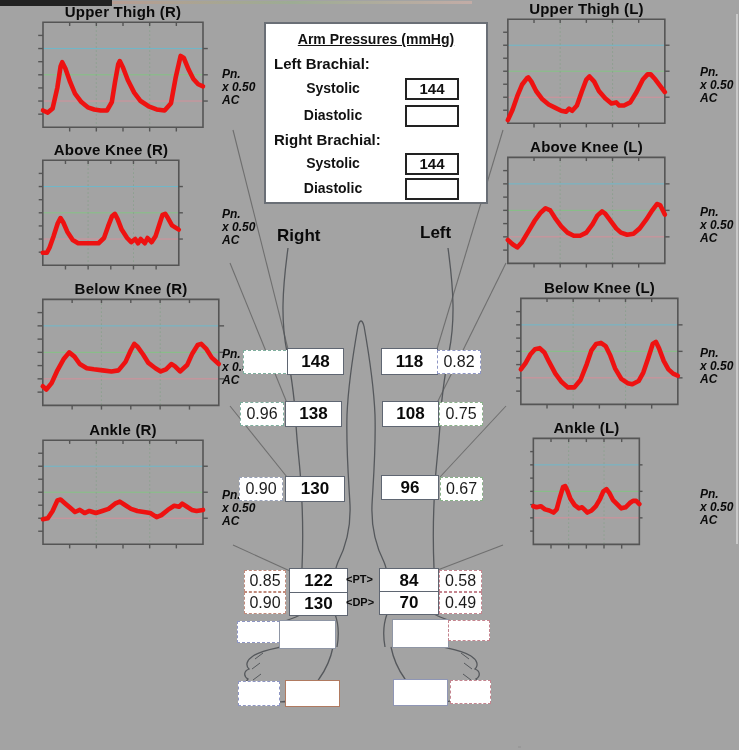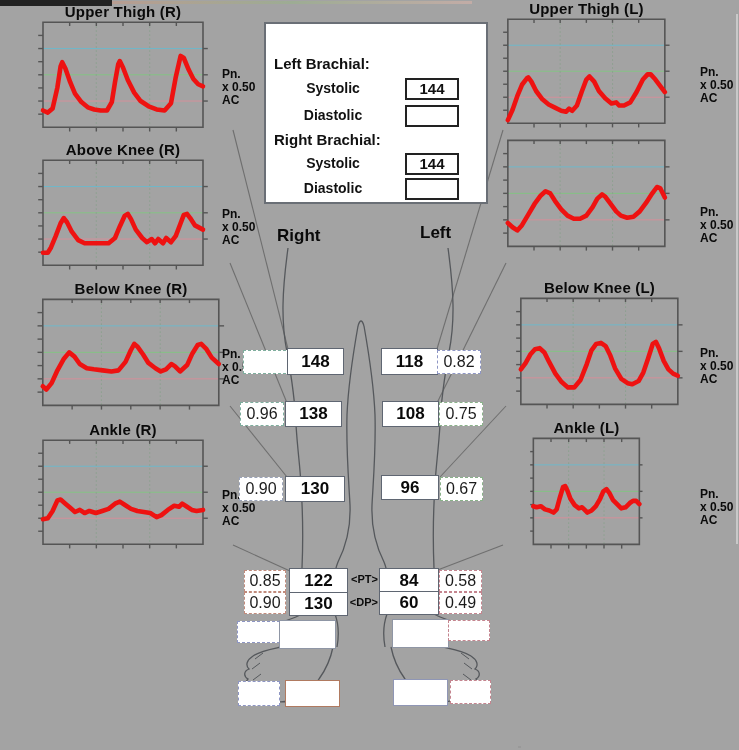--- a/index.html
+++ b/index.html
@@ -4,36 +4,36 @@
 <style>
   html,body{margin:0;padding:0;background:#e8e8e8;}
   .page{position:relative;width:739px;height:750px;background:#a3a3a3;overflow:hidden;
         font-family:"Liberation Sans","DejaVu Sans",sans-serif;color:#111;}
   .abs{position:absolute;}
   
   .chart{position:absolute;z-index:2;}
   .ctitle{font-weight:700;font-size:15px;text-align:center;letter-spacing:.2px;color:#0a0a0a;}
   .plot{position:relative;margin-top:2px;}
   .plot svg{position:absolute;left:-5%;top:-6%;width:110%;height:112%;overflow:visible;}
-  .gain{position:absolute;z-index:2;font-weight:700;font-size:12px;line-height:13px;color:#0a0a0a;white-space:nowrap;}
+  .gain{position:absolute;z-index:2;font-weight:700;font-size:12px;line-height:13px;color:#0a0a0a;white-space:nowrap;font-style:italic;}
   
   .arm-panel{position:absolute;left:264px;top:22px;width:220px;height:178px;border:2px solid #6a6f76;z-index:2;background:#fff;}
   .arm-title{position:absolute;left:0;right:0;top:7px;text-align:center;font-weight:700;font-size:14px;text-decoration:underline;}
   .arm-head{position:absolute;left:8px;font-weight:700;font-size:15px;}
   .arm-lab{position:absolute;width:130px;text-align:center;font-weight:700;font-size:14px;}
   .arm-input{position:absolute;left:139px;width:50px;height:18px;border:2px solid #222;
              font-weight:700;font-size:15px;text-align:center;line-height:18px;background:#fff;}
   
   .pbox{position:absolute;z-index:3;background:#fff;border:1.4px solid #5f6672;display:flex;align-items:center;justify-content:center;
         font-weight:700;font-size:17px;color:#0a0a0a;}
   .ibox{position:absolute;z-index:3;background:#fff;border:1.6px dashed #95a0b5;display:flex;align-items:center;justify-content:center;
         font-weight:400;font-size:16px;color:#1b1b1b;}
   .ebox{position:absolute;z-index:3;background:#fff;border:1.4px solid #8f96a5;}
   .edash{position:absolute;z-index:3;background:#fff;border:1.6px dashed #95a0b5;}
-  .marker{position:absolute;z-index:3;font-weight:700;font-size:11px;text-align:right;color:#0a0a0a;}
+  .marker{position:absolute;z-index:3;font-weight:700;font-size:11px;text-align:left;color:#0a0a0a;}
   .side-label{position:absolute;z-index:2;font-weight:700;font-size:17px;color:#0a0a0a;}
   .overlay{position:absolute;left:0;top:0;z-index:1;pointer-events:none;}
 </style>
 </head>
 <body>
 
 <div class="page">
 
   <div class="abs" style="left:0;top:0;width:112px;height:6px;background:#222;"></div>
   <div class="abs" style="left:112px;top:1px;width:360px;height:3px;background:linear-gradient(90deg,#c09a8a,#9ab08d,#d0b0a8);opacity:.7;"></div>
@@ -67,21 +67,21 @@
           <line x1="66.66666666666667" y1="0" x2="66.66666666666667" y2="3.5" stroke="#555555" stroke-width="1.4" vector-effect="non-scaling-stroke"></line>
           <line x1="83.33333333333333" y1="100" x2="83.33333333333333" y2="104" stroke="#555555" stroke-width="1.4" vector-effect="non-scaling-stroke"></line>
           <line x1="83.33333333333333" y1="0" x2="83.33333333333333" y2="3.5" stroke="#555555" stroke-width="1.4" vector-effect="non-scaling-stroke"></line>
           <line x1="100" y1="25" x2="103" y2="25" stroke="#555555" stroke-width="1.4" vector-effect="non-scaling-stroke"></line>
           <line x1="100" y1="50" x2="103" y2="50" stroke="#555555" stroke-width="1.4" vector-effect="non-scaling-stroke"></line>
           <line x1="100" y1="75" x2="103" y2="75" stroke="#555555" stroke-width="1.4" vector-effect="non-scaling-stroke"></line>
           <polyline points="0,84 3,86 6,82 9,62 11,42 12,38 14,44 17,57 20,68 24,76 28,81 32,83 36,84 40,84 43,76 45,57 47,40 48,37 50,43 53,55 57,67 61,75 66,80 71,83 76,84 80,77 83,52 86,32 88,34 91,45 94,54 97,59 100,61" fill="none" stroke="#ee1211" stroke-width="4.6" stroke-linecap="round" stroke-linejoin="round" vector-effect="non-scaling-stroke"></polyline>
         </svg>
       </div>
   </div>
-  <div class="chart" style="left:43px;top:141px;width:160px;">
+  <div class="chart" style="left:43px;top:141px;width:136px;">
     <div class="ctitle">Above Knee (R)</div>
     <div class="plot" style="height:105px;">
         <svg viewBox="-5 -6 110 112" preserveAspectRatio="none">
           <line x1="0" y1="25" x2="100" y2="25" stroke="#6fb7c9" stroke-width="1" vector-effect="non-scaling-stroke"></line>
           <line x1="0" y1="50" x2="100" y2="50" stroke="#85c285" stroke-width="1" vector-effect="non-scaling-stroke"></line>
           <line x1="0" y1="75" x2="100" y2="75" stroke="#d4909b" stroke-width="1" vector-effect="non-scaling-stroke"></line>
           <line x1="33.3" y1="0" x2="33.3" y2="100" stroke="#8aa08d" stroke-width="1" stroke-dasharray="1.5 2.5" vector-effect="non-scaling-stroke"></line>
           <line x1="66.7" y1="0" x2="66.7" y2="100" stroke="#8aa08d" stroke-width="1" stroke-dasharray="1.5 2.5" vector-effect="non-scaling-stroke"></line>
           <rect x="0" y="0" width="100" height="100" fill="none" stroke="#555555" stroke-width="1.6" vector-effect="non-scaling-stroke"></rect>
           <line x1="-3" y1="12.5" x2="0" y2="12.5" stroke="#555555" stroke-width="1.4" vector-effect="non-scaling-stroke"></line>
@@ -205,20 +205,21 @@
           <line x1="83.33333333333333" y1="100" x2="83.33333333333333" y2="104" stroke="#555555" stroke-width="1.4" vector-effect="non-scaling-stroke"></line>
           <line x1="83.33333333333333" y1="0" x2="83.33333333333333" y2="3.5" stroke="#555555" stroke-width="1.4" vector-effect="non-scaling-stroke"></line>
           <line x1="100" y1="25" x2="103" y2="25" stroke="#555555" stroke-width="1.4" vector-effect="non-scaling-stroke"></line>
           <line x1="100" y1="50" x2="103" y2="50" stroke="#555555" stroke-width="1.4" vector-effect="non-scaling-stroke"></line>
           <line x1="100" y1="75" x2="103" y2="75" stroke="#555555" stroke-width="1.4" vector-effect="non-scaling-stroke"></line>
           <polyline points="0,97 3,87 6,74 9,63 12,57 13,56 15,60 18,69 22,77 26,82 30,85 34,88 37,89 39,86 41,88 44,83 47,70 50,58 52,55 55,60 58,69 62,76 66,81 69,80 71,83 74,83 78,80 82,70 86,58 89,53 91,53 94,58 97,64 100,70" fill="none" stroke="#ee1211" stroke-width="4.6" stroke-linecap="round" stroke-linejoin="round" vector-effect="non-scaling-stroke"></polyline>
         </svg>
       </div>
   </div>
   <div class="chart" style="left:508px;top:138px;width:157px;">
+    <div class="ctitle">Above Knee (L)</div>
     <div class="plot" style="height:106px;">
         <svg viewBox="-5 -6 110 112" preserveAspectRatio="none">
           <line x1="0" y1="25" x2="100" y2="25" stroke="#6fb7c9" stroke-width="1" vector-effect="non-scaling-stroke"></line>
           <line x1="0" y1="50" x2="100" y2="50" stroke="#85c285" stroke-width="1" vector-effect="non-scaling-stroke"></line>
           <line x1="0" y1="75" x2="100" y2="75" stroke="#d4909b" stroke-width="1" vector-effect="non-scaling-stroke"></line>
           <line x1="33.3" y1="0" x2="33.3" y2="100" stroke="#8aa08d" stroke-width="1" stroke-dasharray="1.5 2.5" vector-effect="non-scaling-stroke"></line>
           <line x1="66.7" y1="0" x2="66.7" y2="100" stroke="#8aa08d" stroke-width="1" stroke-dasharray="1.5 2.5" vector-effect="non-scaling-stroke"></line>
           <rect x="0" y="0" width="100" height="100" fill="none" stroke="#555555" stroke-width="1.6" vector-effect="non-scaling-stroke"></rect>
           <line x1="-3" y1="12.5" x2="0" y2="12.5" stroke="#555555" stroke-width="1.4" vector-effect="non-scaling-stroke"></line>
           <line x1="-3" y1="25" x2="0" y2="25" stroke="#555555" stroke-width="1.4" vector-effect="non-scaling-stroke"></line>
@@ -348,20 +349,21 @@
       <div>x 0.50</div>
       <div>AC</div>
     </div>
   <div class="gain" style="left:700px;top:488px;">
       <div>Pn.</div>
       <div>x 0.50</div>
       <div>AC</div>
     </div>
 
   <div class="arm-panel">
+    <div class="arm-title">Arm Pressures (mmHg)</div>
     <div class="arm-head" style="top:31px;">Left Brachial:</div>
     <div class="arm-lab" style="left:2px;top:56px;">Systolic</div>
     <div class="arm-input" style="top:54px;">144</div>
     <div class="arm-lab" style="left:2px;top:83px;">Diastolic</div>
     <div class="arm-input" style="top:81px;"></div>
     <div class="arm-head" style="top:107px;">Right Brachial:</div>
     <div class="arm-lab" style="left:2px;top:131px;">Systolic</div>
     <div class="arm-input" style="top:129px;">144</div>
     <div class="arm-lab" style="left:2px;top:156px;">Diastolic</div>
     <div class="arm-input" style="top:154px;"></div>
@@ -411,21 +413,21 @@
 
   <div class="ibox" style="left:244px;top:570px;width:40px;height:20px;border-color:#c08b7c;">0.85</div>
   <div class="pbox" style="left:289px;top:568px;width:57px;height:23px;">122</div>
   <div class="marker" style="left:346px;top:573px;width:32px;">&lt;PT&gt;</div>
   <div class="pbox" style="left:379px;top:568px;width:58px;height:23px;">84</div>
   <div class="ibox" style="left:439px;top:570px;width:41px;height:20px;border-color:#c4858f;">0.58</div>
 
   <div class="ibox" style="left:244px;top:592px;width:40px;height:20px;border-color:#c08b7c;">0.90</div>
   <div class="pbox" style="left:289px;top:592px;width:57px;height:22px;">130</div>
   <div class="marker" style="left:346px;top:596px;width:32px;">&lt;DP&gt;</div>
-  <div class="pbox" style="left:379px;top:591px;width:58px;height:22px;">60</div>
+  <div class="pbox" style="left:379px;top:591px;width:58px;height:22px;">70</div>
   <div class="ibox" style="left:439px;top:592px;width:41px;height:20px;border-color:#c4858f;">0.49</div>
 
   <div class="edash" style="left:237px;top:621px;width:41px;height:20px;border-color:#8e96c4;"></div>
   <div class="ebox" style="left:279px;top:620px;width:55px;height:27px;"></div>
   <div class="ebox" style="left:392px;top:619px;width:55px;height:27px;"></div>
   <div class="edash" style="left:448px;top:620px;width:40px;height:19px;border-color:#c4858f;"></div>
 
   <div class="edash" style="left:238px;top:681px;width:40px;height:23px;border-color:#8e96c4;"></div>
   <div class="ebox" style="left:285px;top:680px;width:53px;height:25px;border-color:#b07a60;"></div>
   <div class="ebox" style="left:393px;top:679px;width:53px;height:25px;border-color:#8f96b5;"></div>

